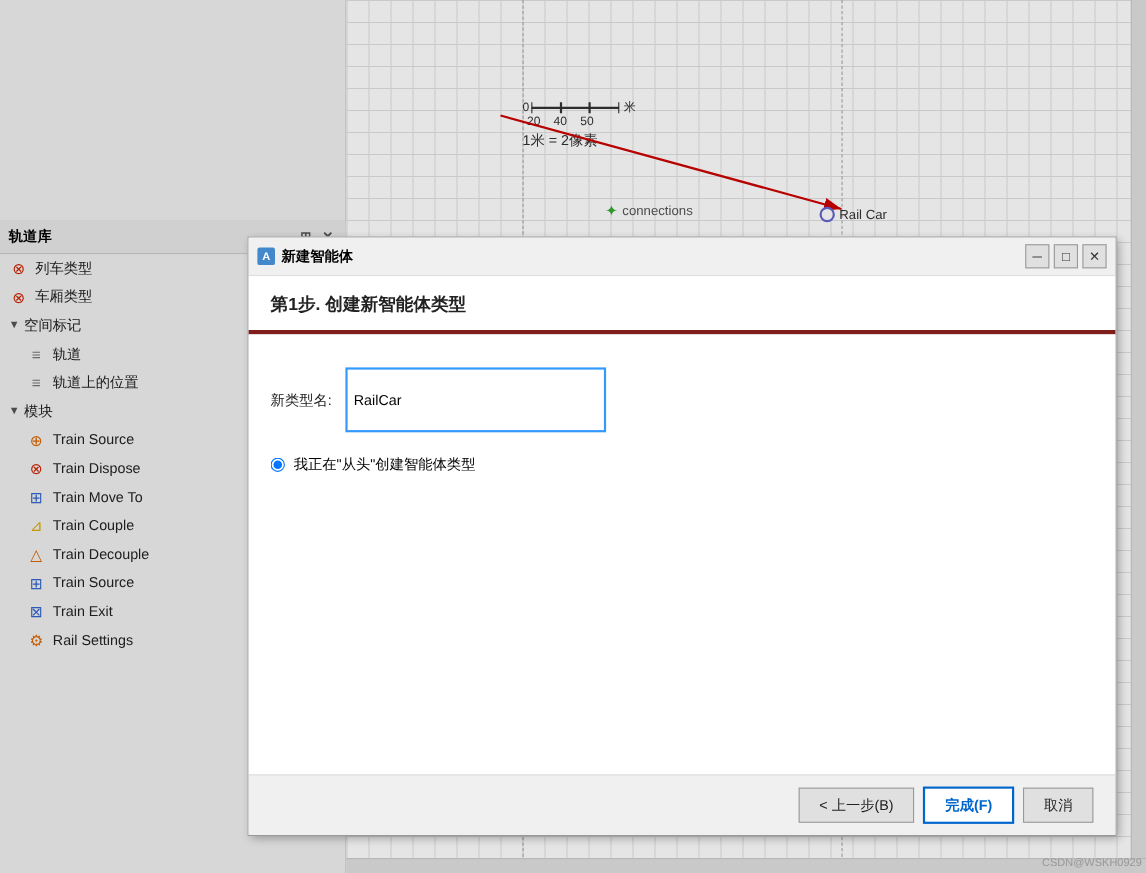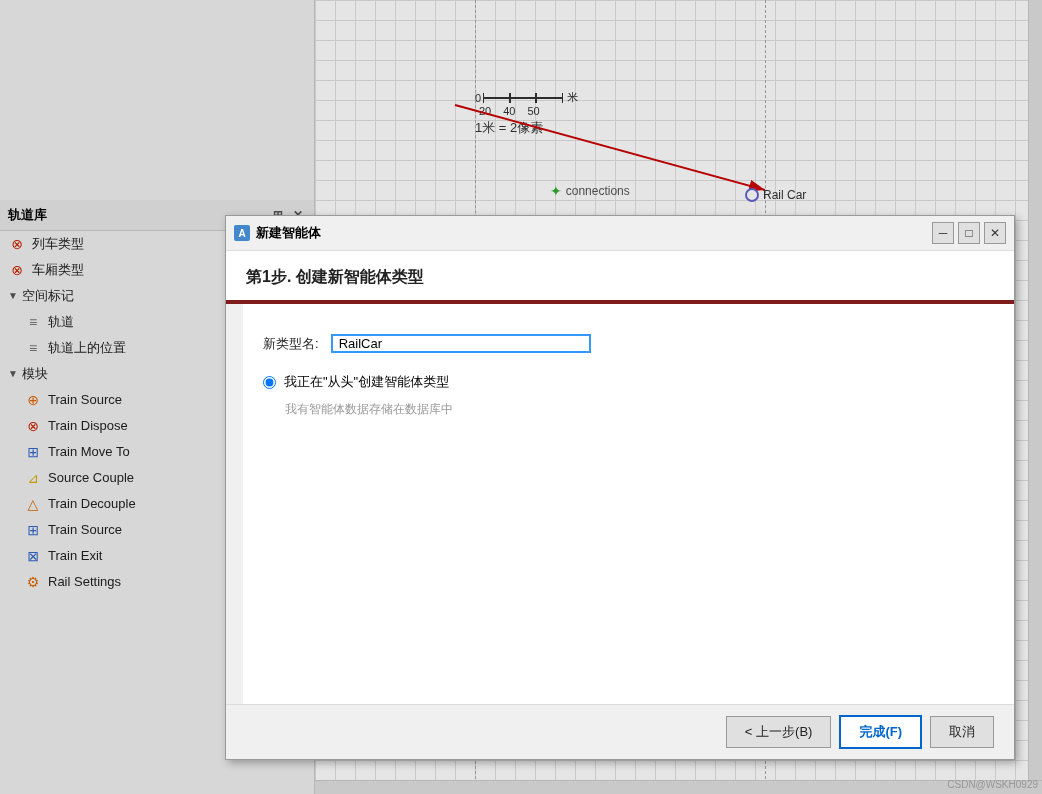--- a/index.html
+++ b/index.html
@@ -213,39 +213,38 @@
       border-bottom: 4px solid #7f1d1d;
       font-size: 16px;
       font-weight: bold;
       color: #222;
     }
 
     .modal-body {
       padding: 30px 20px;
       background: white;
       min-height: 400px;
-      margin-left: 17px;
     }
 
     .form-row {
       display: flex;
       align-items: center;
       margin-bottom: 20px;
     }
 
     .form-label {
       font-size: 13px;
       color: #222;
       margin-right: 12px;
       white-space: nowrap;
     }
 
     .form-input {
-      width: 260px;
-      padding: 0 6px;
+      width: 237px;
+      padding: 20px 6px;
       border: 2px solid #3399ff;
       background: #fff;
       font-size: 13px;
       outline: none;
     }
 
     .radio-group {
       margin-top: 10px;
     }
 
@@ -386,21 +385,21 @@
     <span>Train Dispose</span>
   </div>
 
   <div class="sidebar-item">
     <span class="item-icon icon-blue">⊞</span>
     <span>Train Move To</span>
   </div>
 
   <div class="sidebar-item">
     <span class="item-icon icon-yellow">⊿</span>
-    <span>Source Couple</span>
+    <span>Train Couple</span>
   </div>
 
   <div class="sidebar-item">
     <span class="item-icon icon-orange">△</span>
     <span>Train Decouple</span>
   </div>
 
   <div class="sidebar-item">
     <span class="item-icon icon-blue">⊞</span>
     <span>Train Source</span>
@@ -493,21 +492,20 @@
     <div class="form-row">
       <label class="form-label">新类型名:</label>
       <input class="form-input" type="text" value="RailCar" style="">
     </div>
 
     <div class="radio-group">
       <div class="radio-item">
         <input type="radio" name="creation-method" checked="" style="">
         <span>我正在"从头"创建智能体类型</span>
       </div>
-      <div class="radio-hint">我有智能体数据存储在数据库中</div>
     </div>
   </div>
 
   <div class="modal-footer">
     <button class="footer-btn">&lt; 上一步(B)</button>
     <button class="footer-btn primary">完成(F)</button>
     <button class="footer-btn">取消</button>
   </div>
 </div>
 

